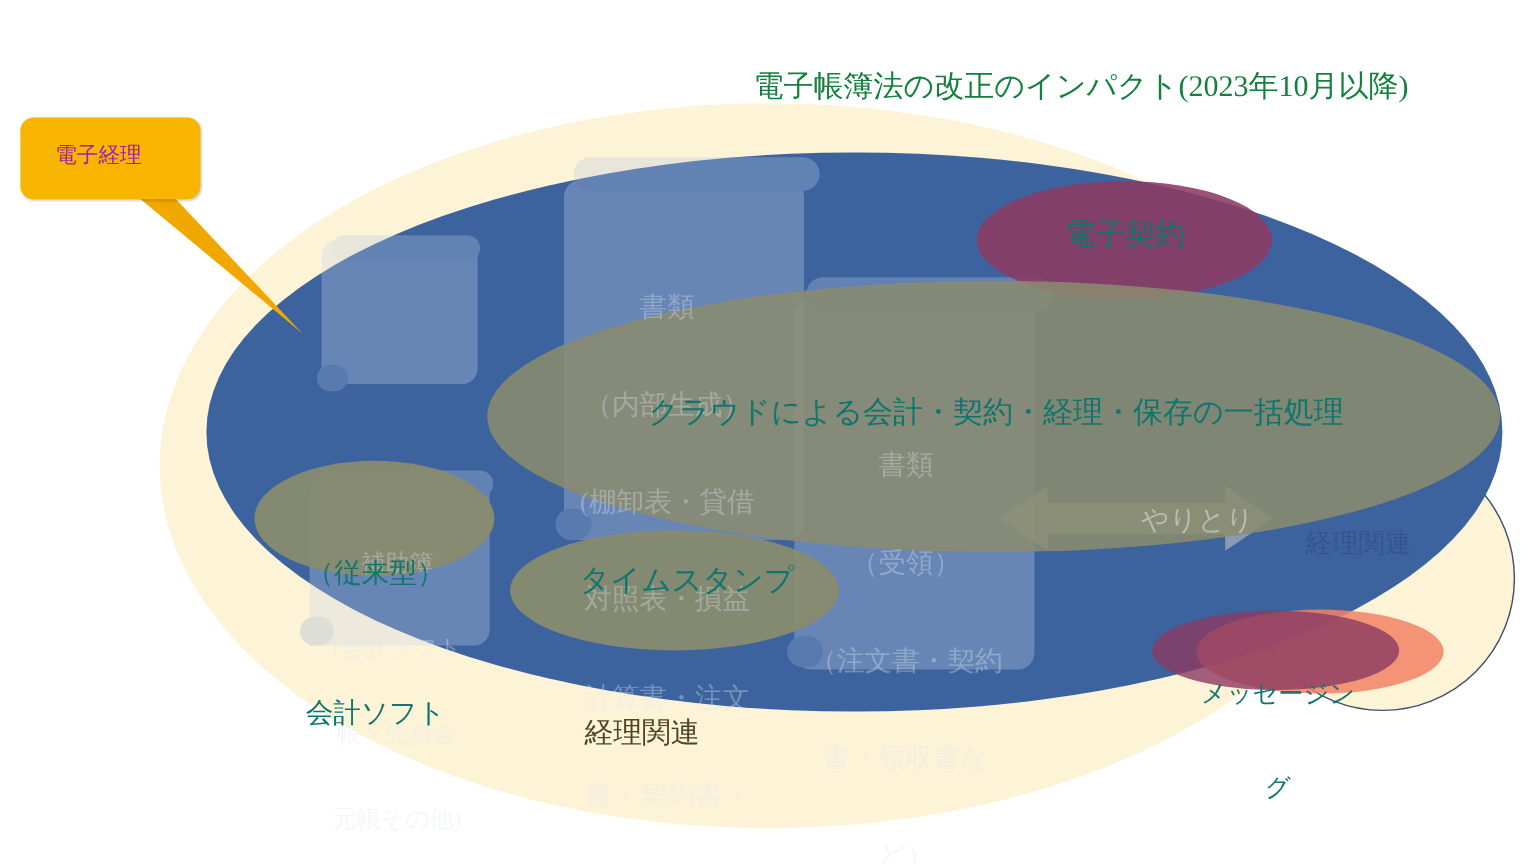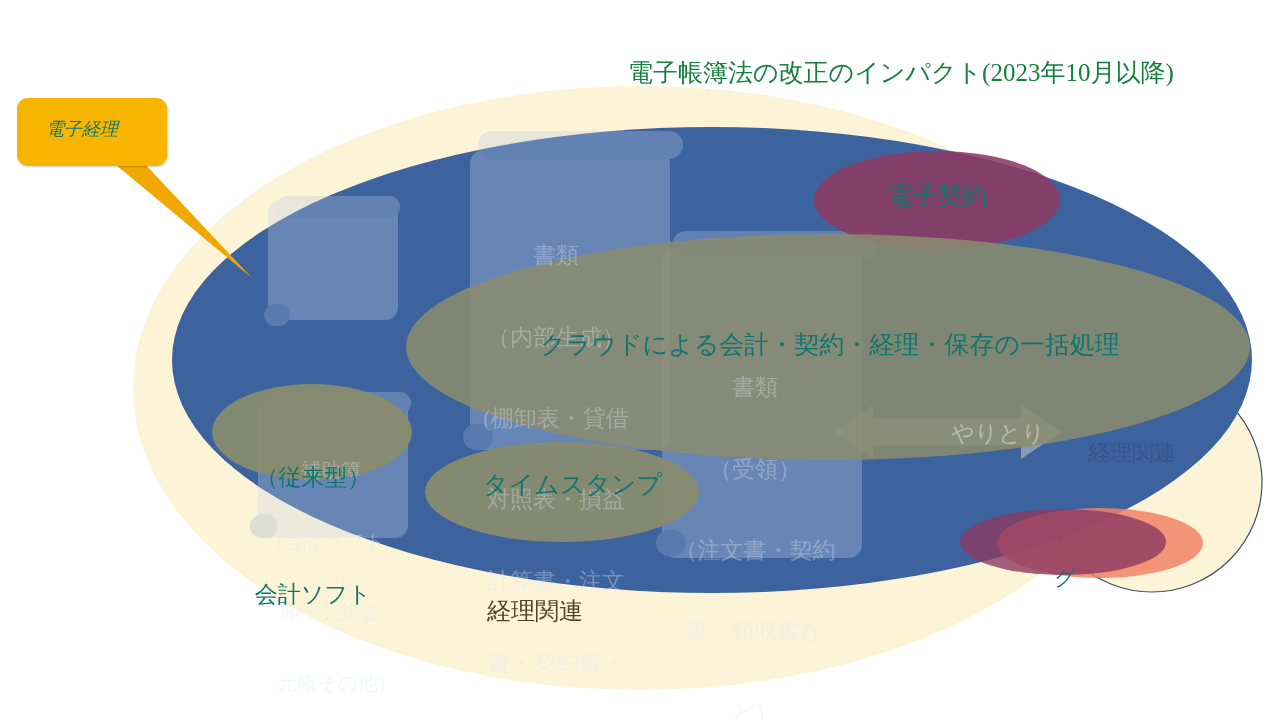--- a/index.html
+++ b/index.html
@@ -46,22 +46,21 @@
     width: 150px;
     height: 68px;
     background: #f7b500;
     border-radius: 11px;
     box-shadow: 1px 1px 2px rgba(0,0,0,0.18);
   }
   #callout-label {
     left: 46px;
     top: 119px;
     font-size: 18px;
-    color: #0f766e;
-    font-style: italic;
+    color: #a21caf;
   }
   
   .doc-label {
     text-align: center;
     color: #dfe6f2;
     opacity: 0.34;
     font-size: 20px;
   }
   .doc-label .big { font-size: 23px; }
   #doc-main-ledger { left: 266px; top: 214px; width: 136px; }
@@ -199,20 +198,21 @@
   <div id="lbl-cloud" class="txt ell-label">クラウドによる会計・契約・経理・保存の一括処理</div>
 
   <div id="lbl-timestamp" class="txt ell-label">タイムスタンプ</div>
 
   <div id="lbl-accounting" class="txt ell-label">
     <div>（従来型）</div>
     <div>会計ソフト</div>
   </div>
 
   <div id="lbl-messaging" class="txt ell-label">
+    <div>メッセージン</div>
     <div>グ</div>
   </div>
 
   <div id="lbl-yaritori" class="txt">やりとり</div>
 
   <div id="lbl-keiri-right" class="txt">経理関連</div>
 
   <div id="lbl-keiri-bottom" class="txt">経理関連</div>
 
 </div>

